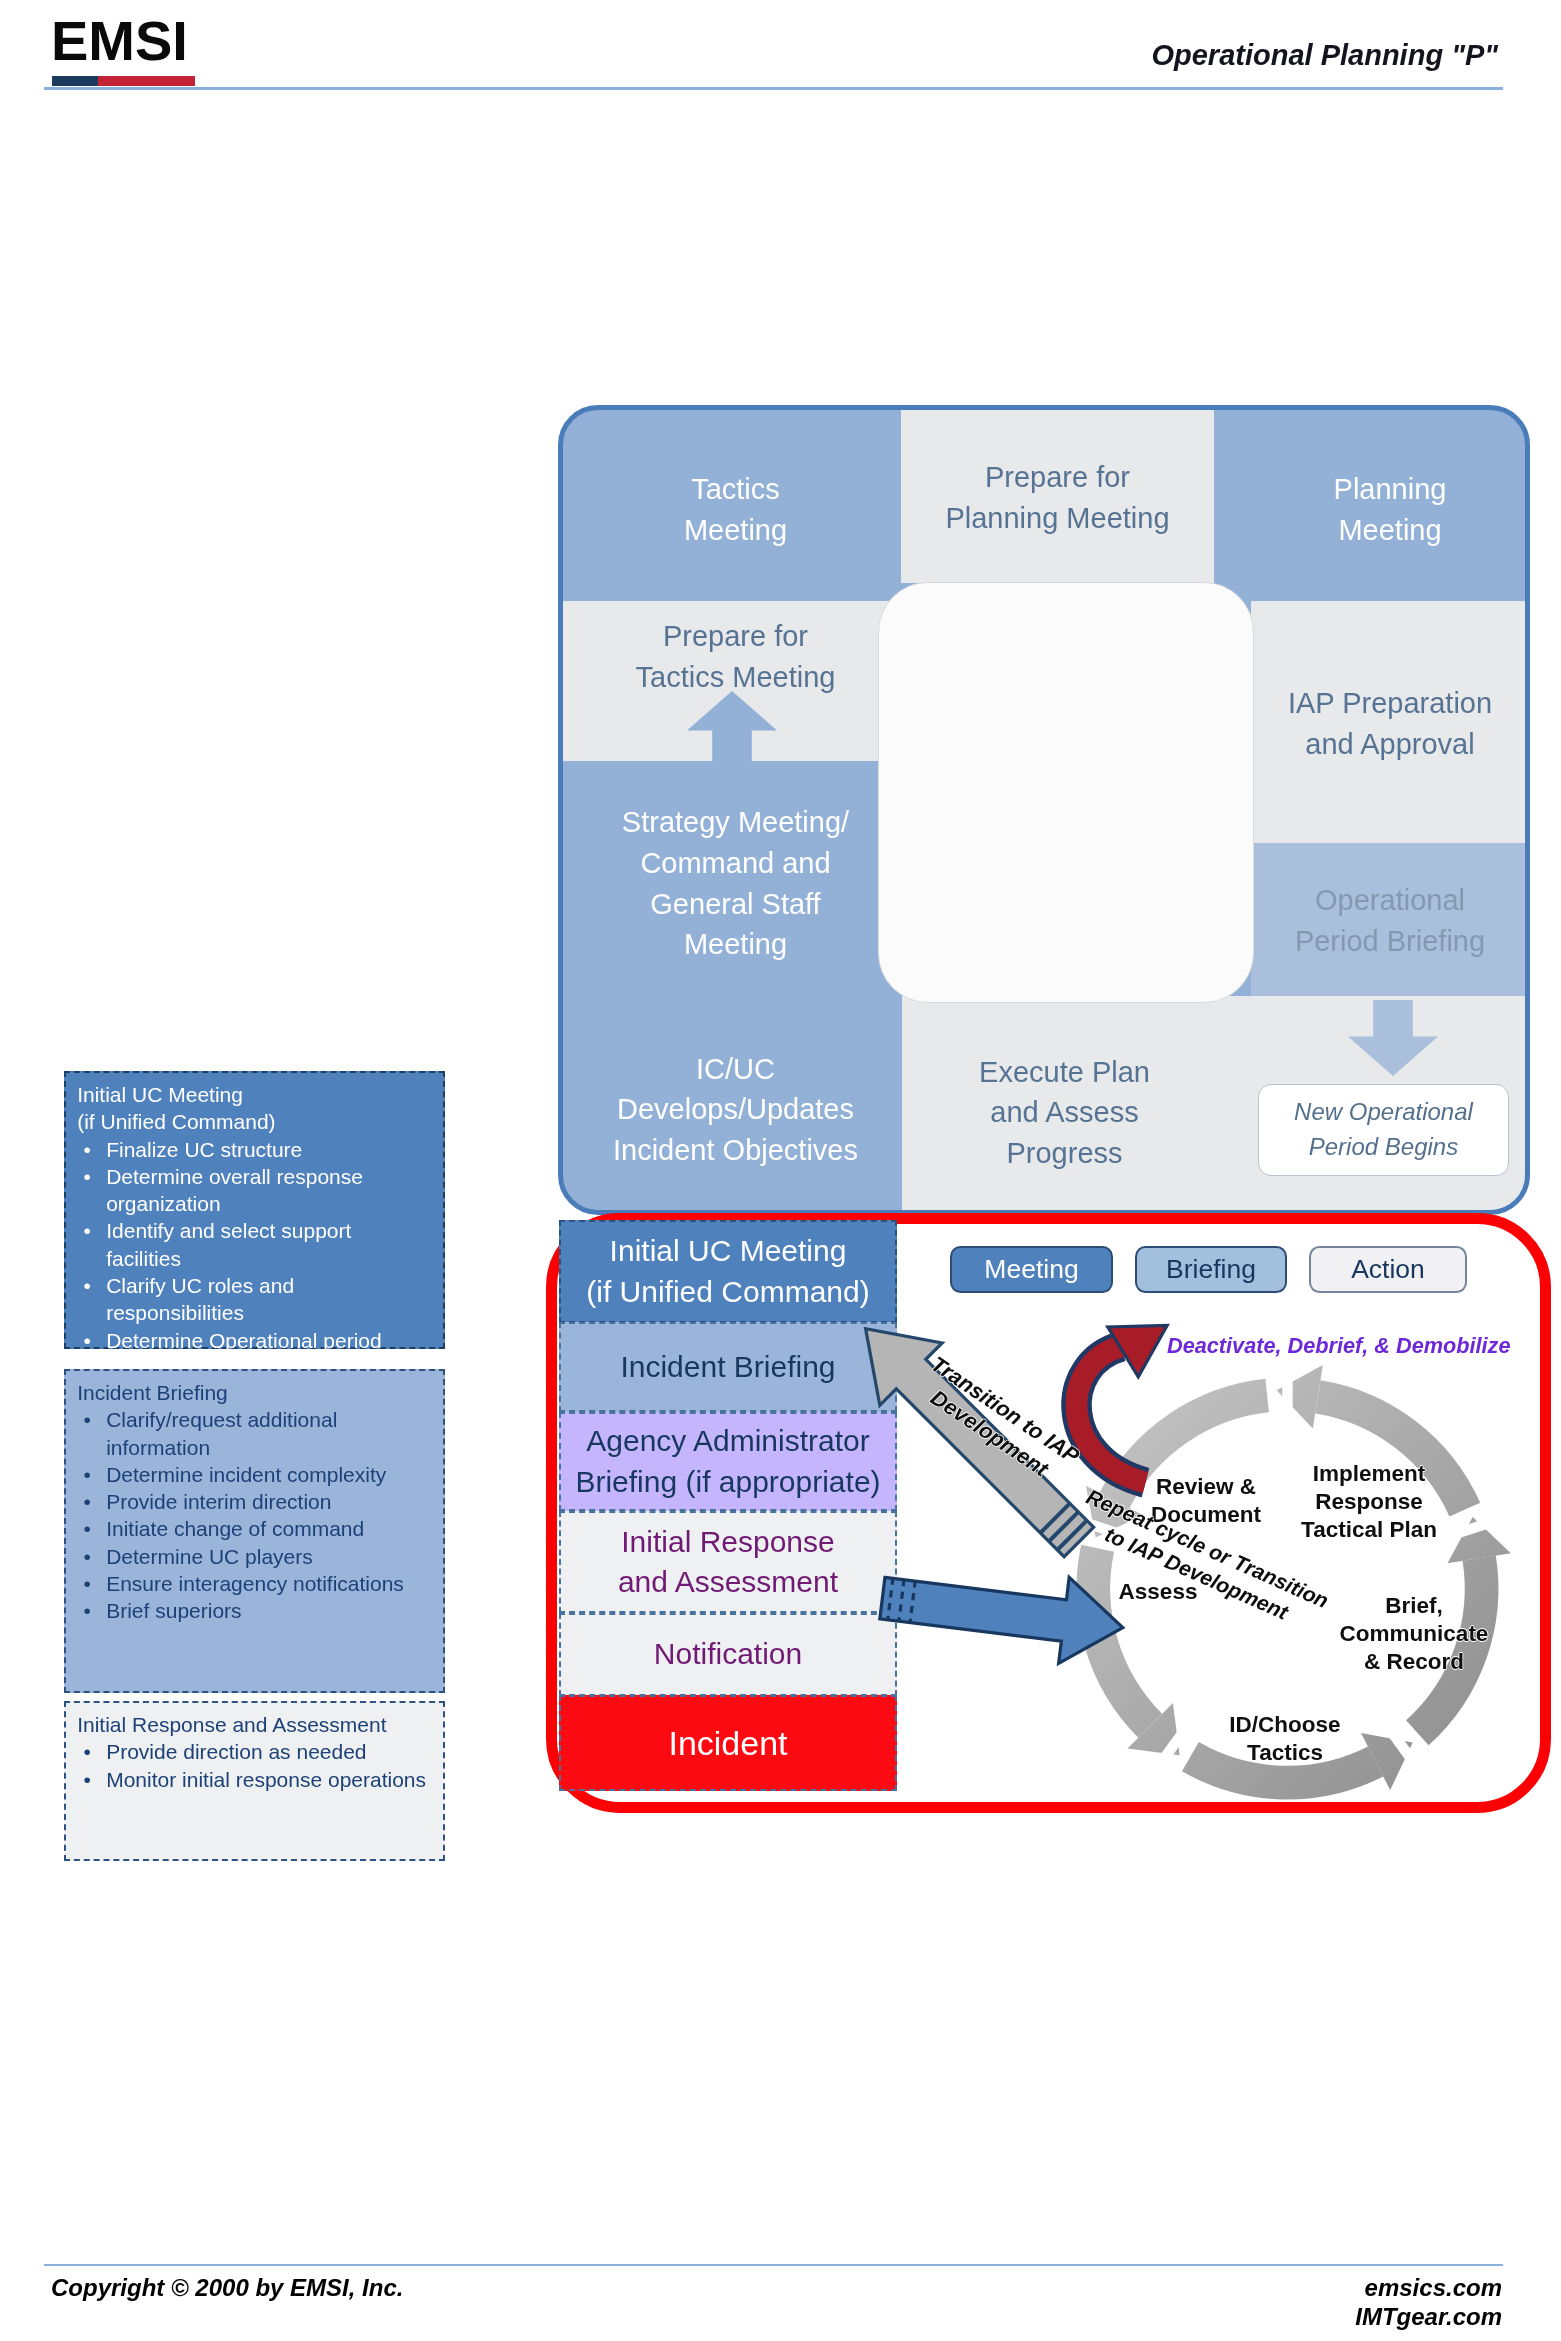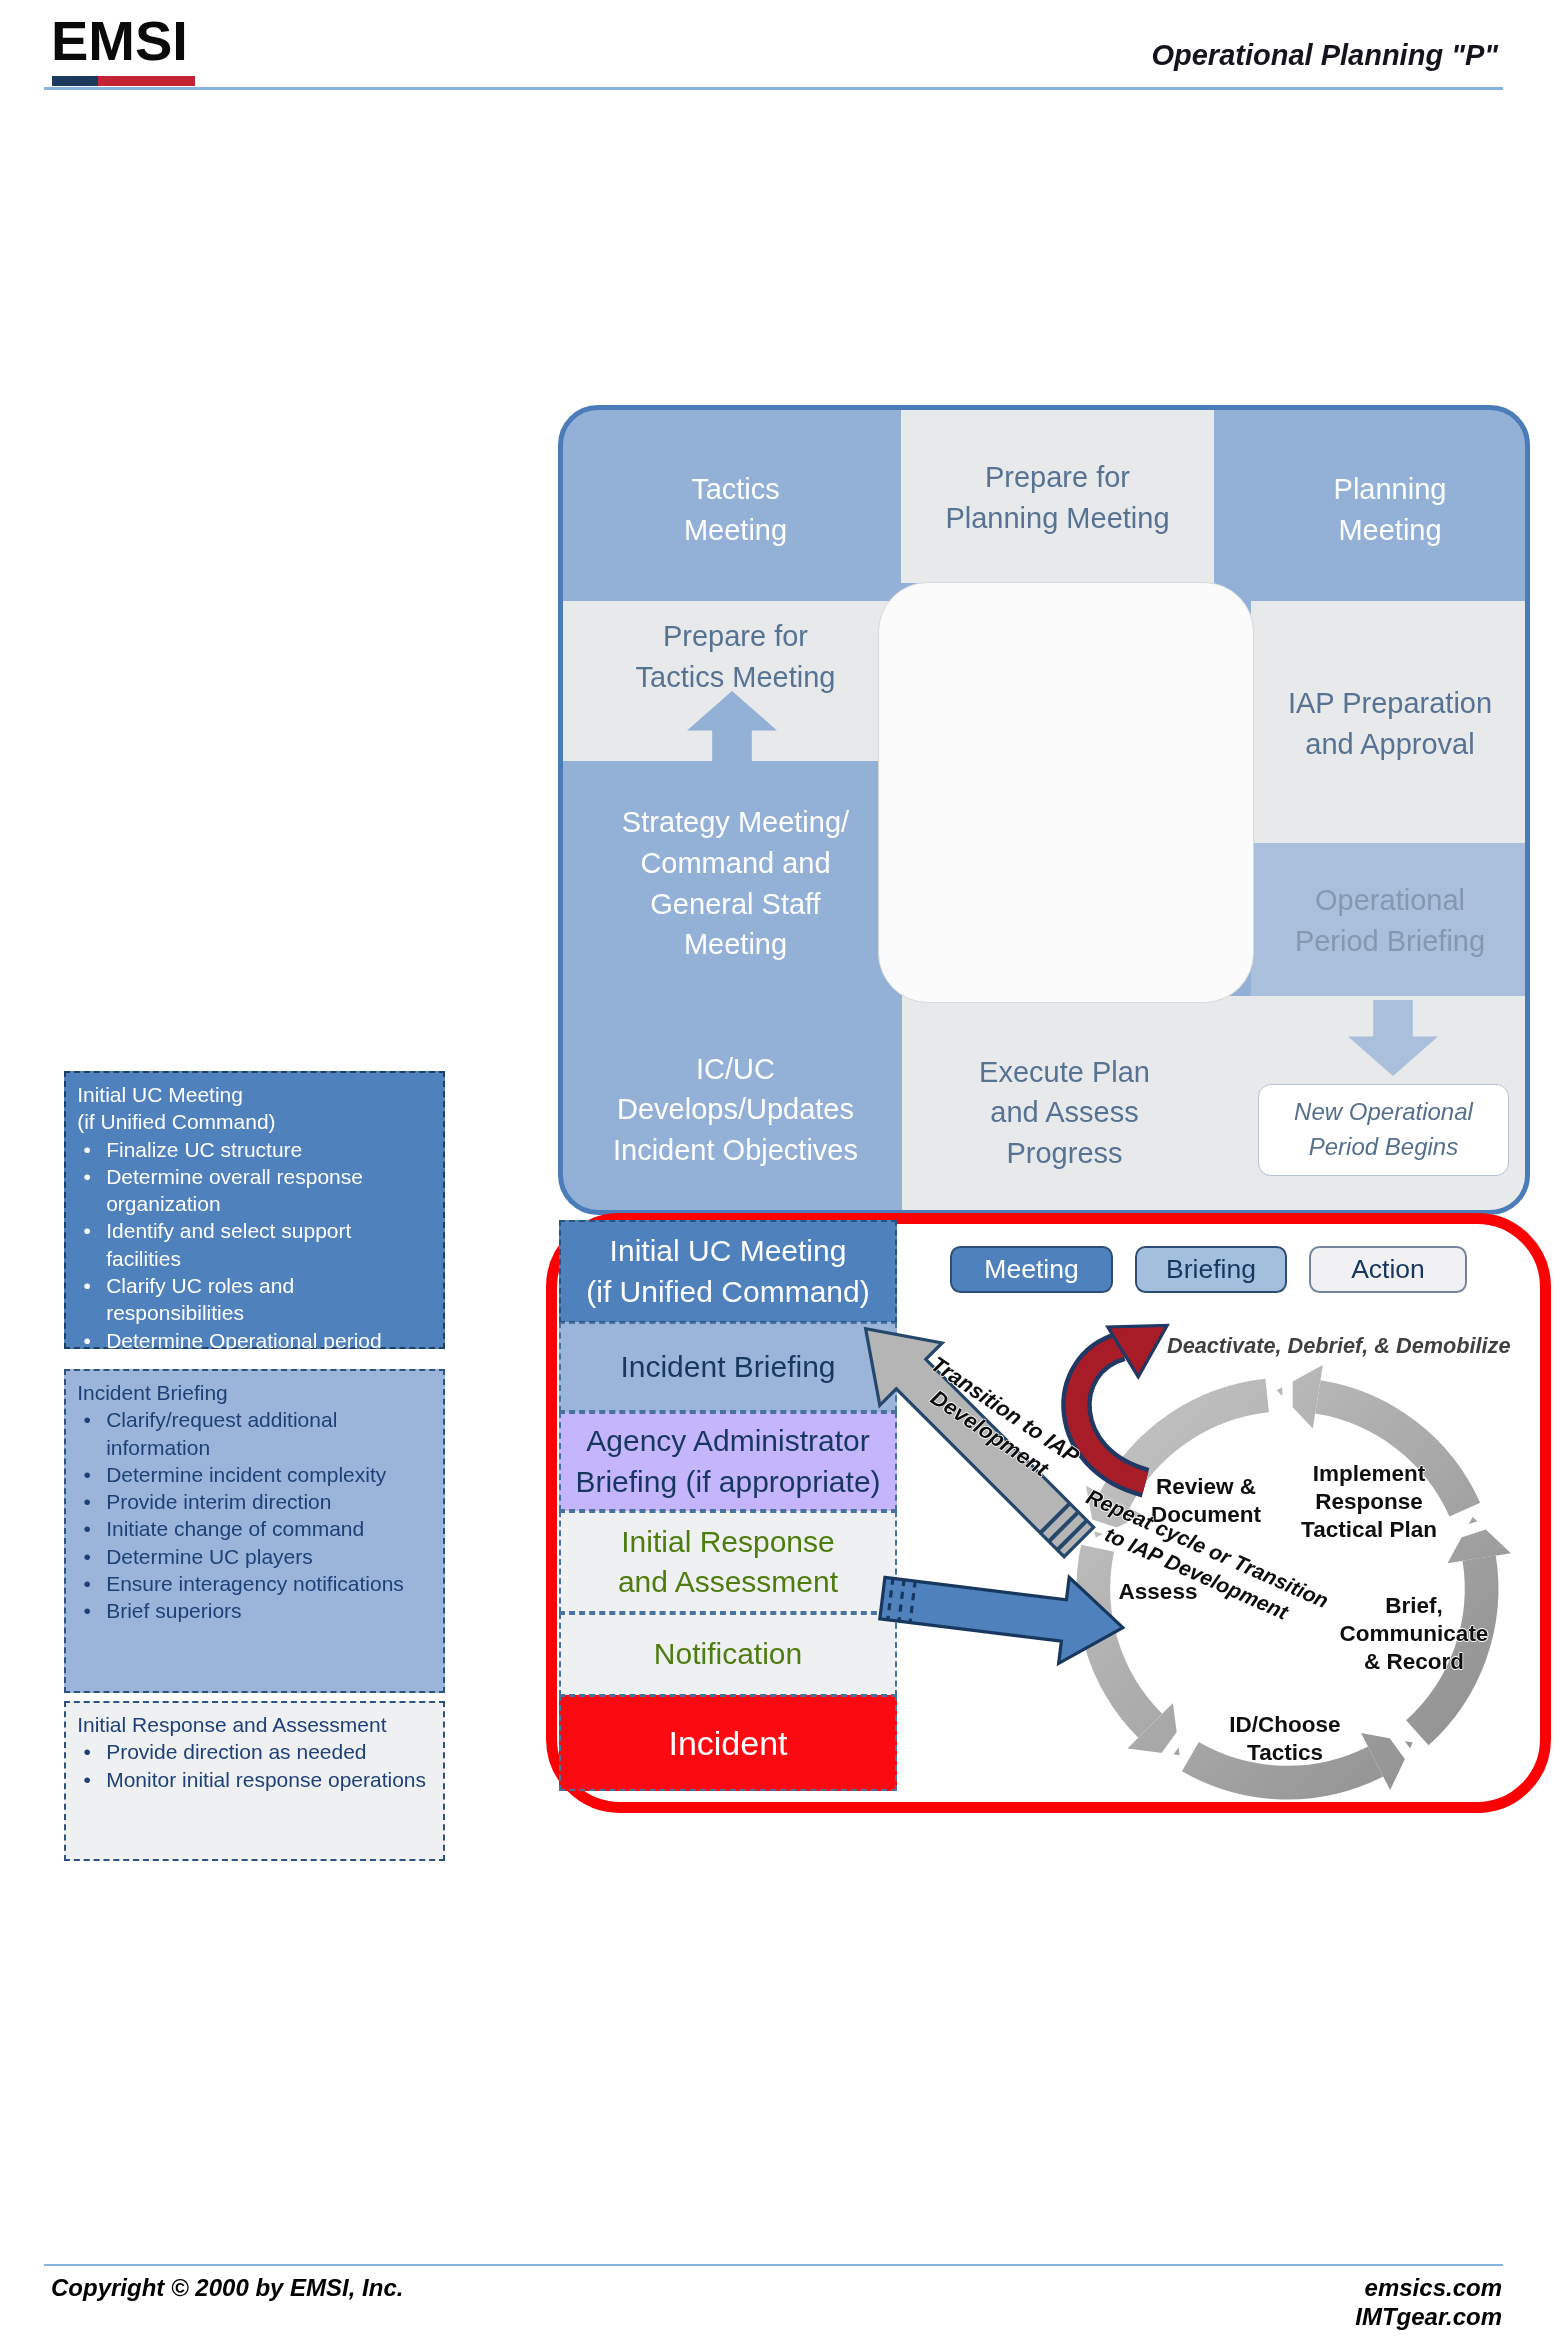--- a/index.html
+++ b/index.html
@@ -44,29 +44,29 @@
              border:1.6px solid #b6c2cf;border-radius:13px;}
   .newop-text{font-style:italic;color:#54708c;font-size:24px;line-height:1.45;}
 
   
   .red-zone{left:546px;top:1213px;width:1005px;height:600px;border:11.2px solid #fb0104;
             border-radius:74px;box-sizing:border-box;z-index:20;background:transparent;}
 
   
   .stack{left:559px;width:338px;box-sizing:border-box;border:2.4px dashed #48739f;z-index:30;}
   .stack-text-navy{color:#17375e;font-size:30px;line-height:1.35;}
-  .stack-text-dark{color:#4d7c0f;font-size:30px;line-height:1.35;}
+  .stack-text-dark{color:#701a75;font-size:30px;line-height:1.35;}
 
   
   .legend{height:47px;border-radius:10.4px;box-sizing:border-box;z-index:45;font-size:26.5px;}
   .legend-meeting{left:950px;top:1246px;width:163px;background:#4f81bd;border:2.4px solid #2e4d76;color:#fff;}
   .legend-briefing{left:1135px;top:1246px;width:152px;background:#a3bfde;border:2.4px solid #2e4d76;color:#17375e;}
   .legend-action{left:1309px;top:1246px;width:158px;background:#f1f1f3;border:2.4px solid #75849a;color:#17375e;}
 
-  .deactivate-text{left:1167px;top:1333px;font-size:21.7px;font-weight:bold;font-style:italic;color:#404040;z-index:50;}
+  .deactivate-text{left:1167px;top:1333px;font-size:21.7px;font-weight:bold;font-style:italic;color:#6d28d9;z-index:50;}
 
   .overlay{position:absolute;left:0;top:0;z-index:40;pointer-events:none;}
 
   .wlabel{position:absolute;transform:translate(-50%,-50%);font-weight:bold;font-size:22.5px;line-height:1.25;
           text-align:center;color:#0f0f0f;z-index:50;
           text-shadow:0 0.8px 0 #fff,0 -0.8px 0 #fff,0.8px 0 0 #fff,-0.8px 0 0 #fff;}
   .rotlabel{position:absolute;font-weight:bold;font-style:italic;font-size:21.7px;line-height:1.3;
             text-align:center;color:#0d0d0d;z-index:50;
             text-shadow:0 0.8px 0 #fff,0 -0.8px 0 #fff,0.8px 0 0 #fff,-0.8px 0 0 #fff;}
 

